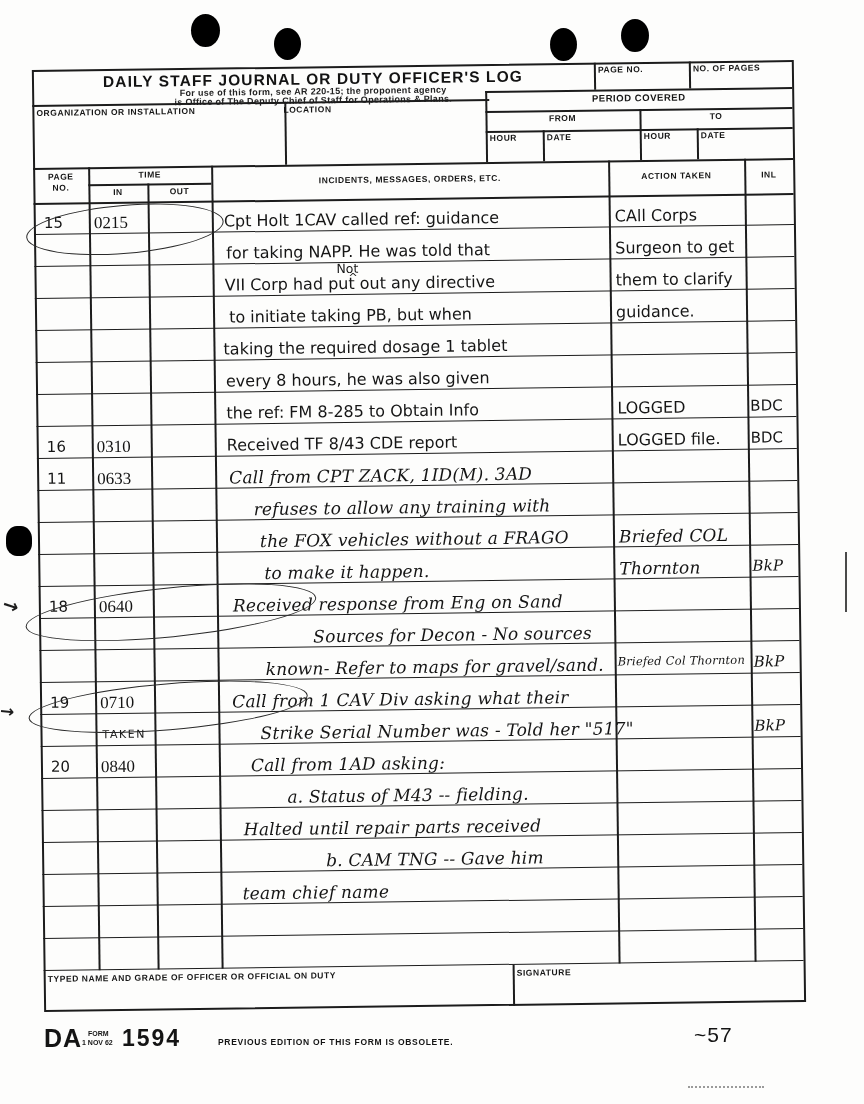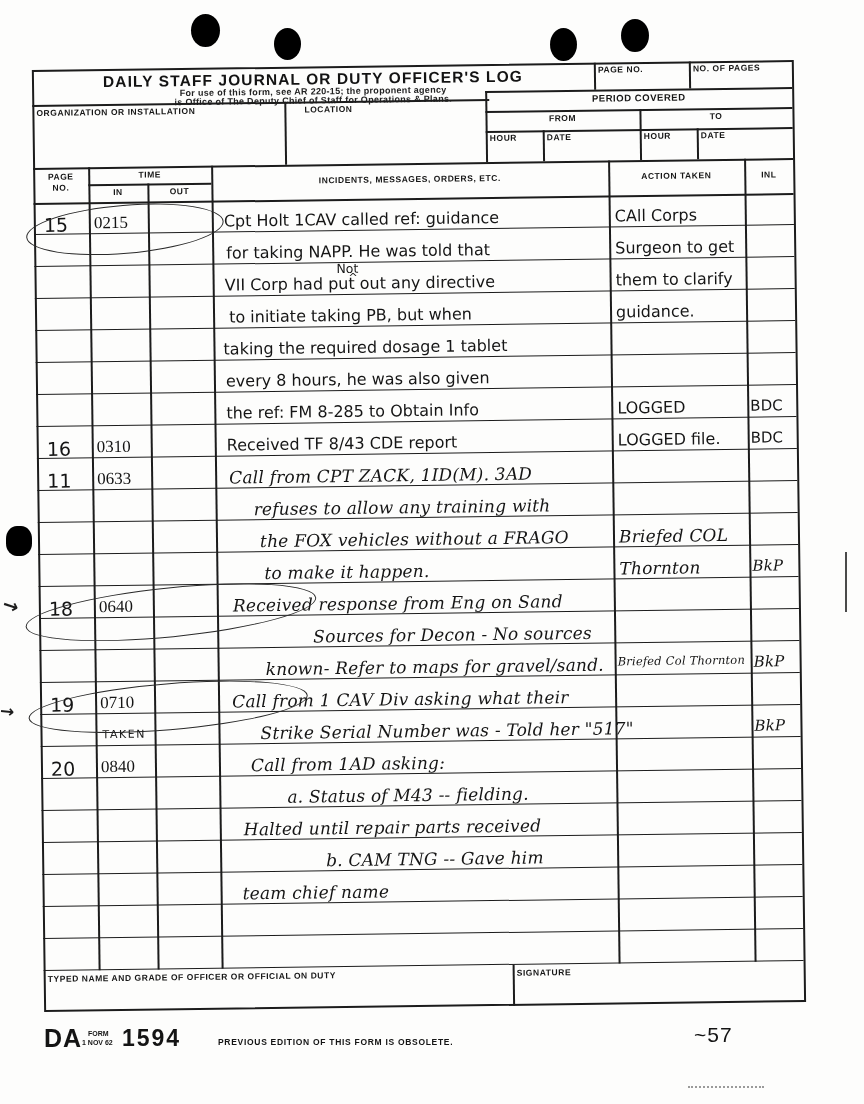--- a/index.html
+++ b/index.html
@@ -16,21 +16,21 @@
   .title{position:absolute;left:0;top:4px;width:562px;text-align:center;
          font-size:15.5px;font-weight:700;letter-spacing:1.1px;color:#131313;}
   .sub{position:absolute;left:0;width:562px;text-align:center;font-size:9px;
        font-weight:700;letter-spacing:.3px;color:#222;}
   #journal-rows{position:absolute;left:0;top:133px;width:760px;height:768px;}
   .jrow{position:absolute;left:0;width:760px;height:32px;box-sizing:border-box;
         border-bottom:1.6px solid #1c1c1c;overflow:visible;}
   .hw{position:absolute;top:11px;white-space:nowrap;color:#151515;}
   .print{font-family:"DejaVu Sans",sans-serif;font-style:normal;font-size:16px;}
   .cursive{font-family:"DejaVu Serif",serif;font-style:italic;font-size:17px;letter-spacing:.2px;}
-  .c-item{left:10px;font-size:19px;}
+  .c-item{left:10px;font-size:15px;}
   .c-tin{left:60px;font-size:17px;font-family:Liberation Serif, serif;}
   .c-act{left:581px;}
   .c-inl{left:714px;font-size:15px;}
   .small-act{font-size:11.5px !important;left:578px;}
   .in-small{font-family:"DejaVu Sans",sans-serif;font-style:normal;font-size:11px;
             top:14px;left:62px;letter-spacing:1.5px;}
   .ins{position:absolute;left:112px;top:-13px;font-size:12.5px;}
   .ins-caret{position:absolute;left:124px;top:-3px;font-size:11px;}
   .pen-circle{position:absolute;border:1.7px solid #2a2a2a;border-radius:50%;background:transparent;}
   .pen-mark{position:absolute;color:#1d1d1d;font-family:"DejaVu Sans",sans-serif;font-weight:700;}
@@ -68,21 +68,21 @@
     <div class="vl" style="left:510px;top:67px;height:31px;"></div>
     <div class="vl" style="left:664px;top:67px;height:31px;"></div>
     <div class="flabel" style="left:457px;top:70px;">HOUR</div>
     <div class="flabel" style="left:514px;top:70px;">DATE</div>
     <div class="flabel" style="left:611px;top:70px;">HOUR</div>
     <div class="flabel" style="left:668px;top:70px;">DATE</div>
 
     <div class="hl" style="left:0;top:35px;width:457px;"></div>
     <div class="vl" style="left:252px;top:35px;height:63px;"></div>
     <div class="flabel" style="left:4px;top:39px;">ORGANIZATION OR INSTALLATION</div>
-    <div class="flabel" style="left:272px;top:39px;">LOCATION</div>
+    <div class="flabel" style="left:251px;top:39px;">LOCATION</div>
 
     <div class="hl" style="left:0;top:98px;width:760px;"></div>
     <div class="hl" style="left:0;top:133px;width:760px;"></div>
     <div class="hl" style="left:55px;top:115px;width:123px;"></div>
     <div class="vl" style="left:55px;top:98px;height:803px;"></div>
     <div class="vl" style="left:114px;top:115px;height:786px;"></div>
     <div class="vl" style="left:178px;top:98px;height:803px;"></div>
     <div class="vl" style="left:575px;top:98px;height:803px;"></div>
     <div class="vl" style="left:711px;top:98px;height:803px;"></div>
     <div class="flabel ctr" style="left:0;top:103px;width:55px;">PAGE</div>

